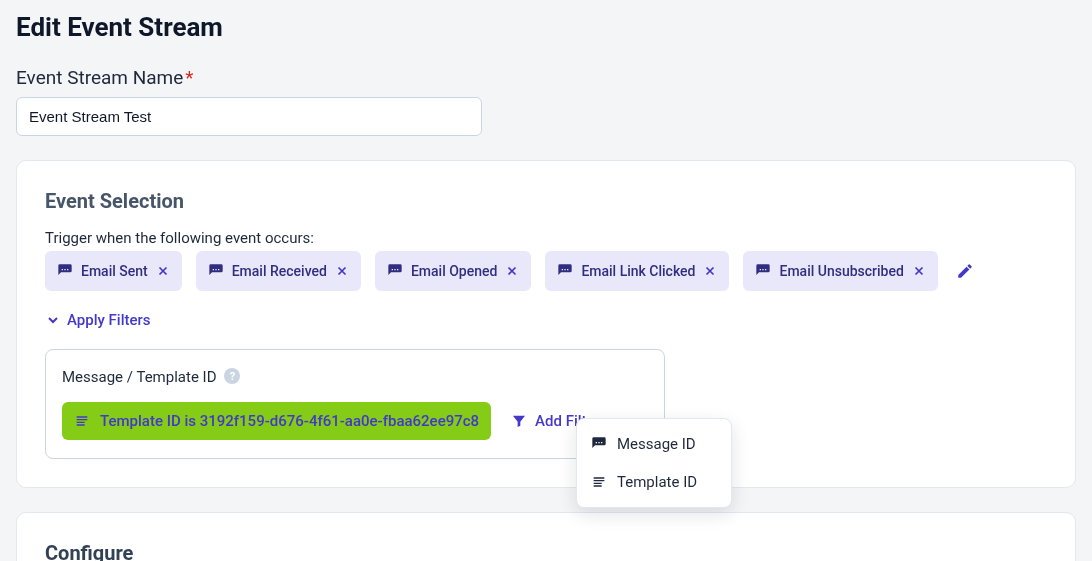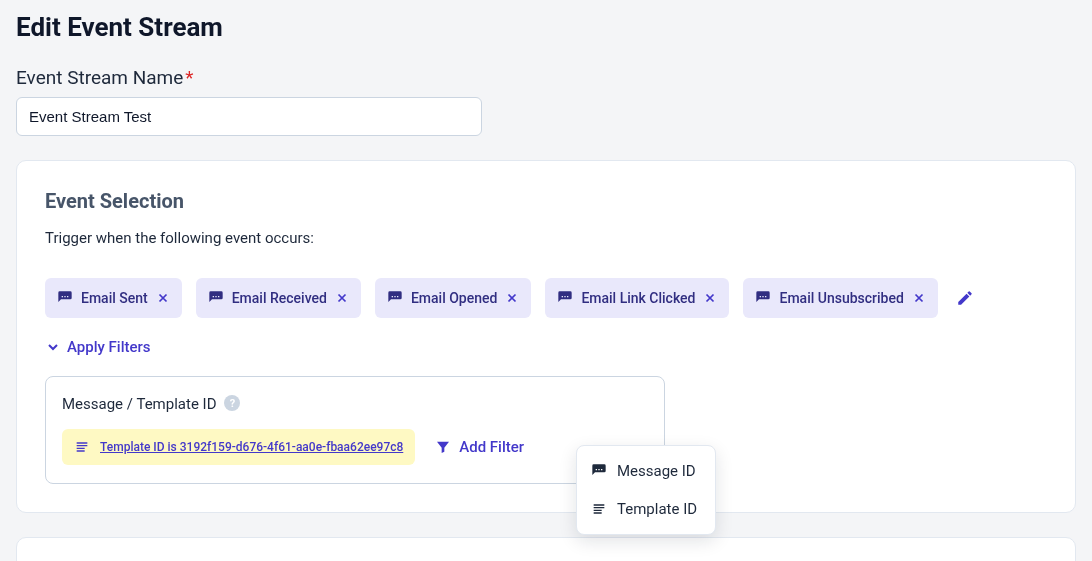--- a/index.html
+++ b/index.html
@@ -41,21 +41,21 @@
     }
     .section-title {
       font-size: 20px;
       font-weight: 700;
       color: #475569;
       margin-bottom: 16px;
     }
     .trigger-text {
       font-size: 15px;
       color: #1e293b;
-      margin-bottom: 31px;
+      margin-bottom: 4px;
     }
     .chip-row {
       display: flex;
       gap: 14px;
       align-items: center;
       flex-wrap: wrap;
       margin-bottom: 20px;
     }
     .chip {
       display: inline-flex;
@@ -120,46 +120,45 @@
     }
     .filter-content-row {
       display: flex;
       align-items: center;
       gap: 20px;
     }
     .template-pill {
       display: inline-flex;
       align-items: center;
       gap: 10px;
-      background: #fef9c3;
+      background: #84cc16;
       color: #4338ca;
       padding: 10px 12px;
       border-radius: 6px;
-      font-size: 12px;
+      font-size: 15px;
       font-weight: 500;
-      text-decoration: underline;
     }
     .add-filter {
       display: inline-flex;
       align-items: center;
       gap: 8px;
       color: #4338ca;
       font-size: 15px;
       font-weight: 500;
       cursor: pointer;
     }
     .dropdown {
       position: absolute;
       top: 68px;
       left: 530px;
       background: #fff;
       border: 1px solid #e2e8f0;
       border-radius: 8px;
       box-shadow: 0 6px 18px rgba(15,23,42,0.12);
-      width: 140px;
+      width: 156px;
       padding: 6px 0;
       z-index: 10;
     }
     .dropdown-item {
       display: flex;
       align-items: center;
       gap: 10px;
       padding: 10px 14px;
       font-size: 15px;
       color: #1e293b;

